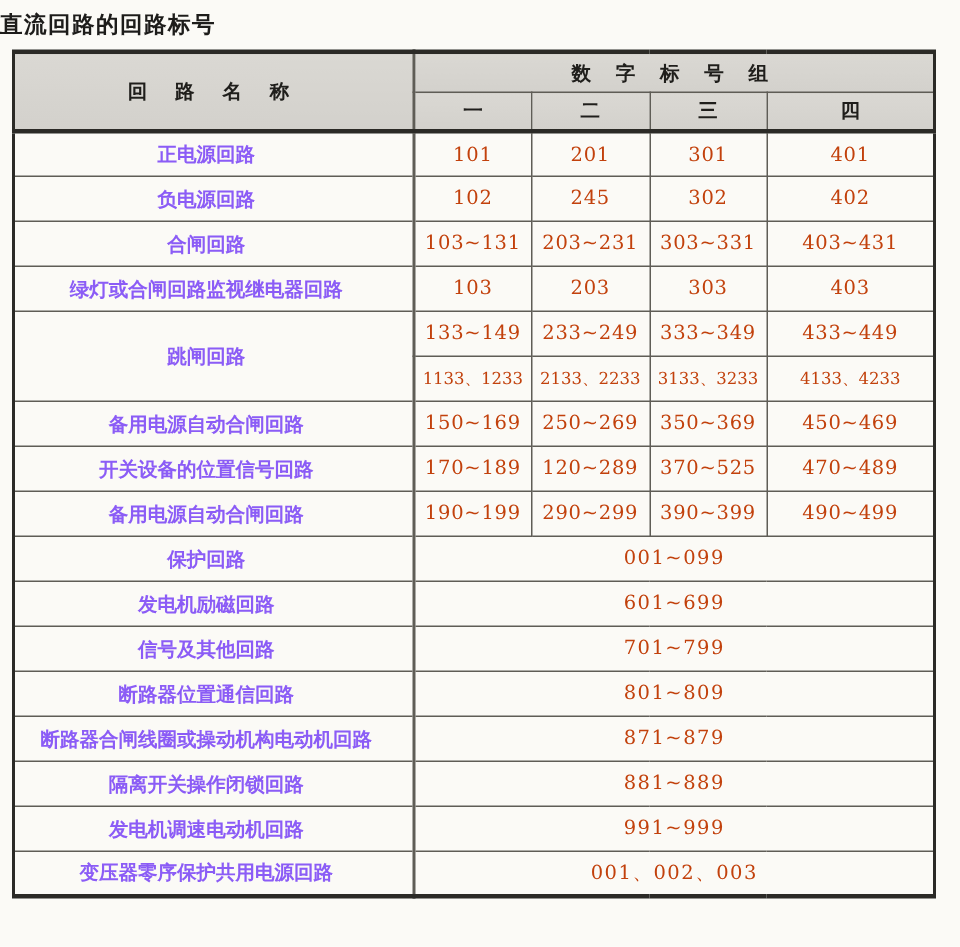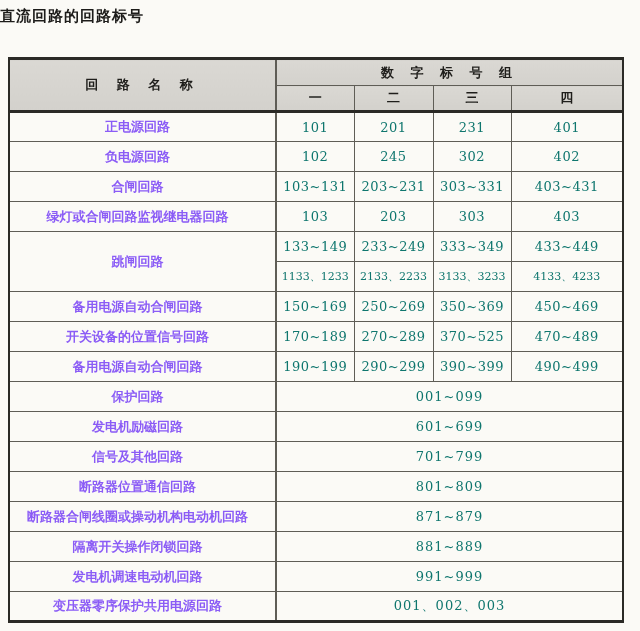--- a/index.html
+++ b/index.html
@@ -26,21 +26,20 @@
   table.circuit-table {
     position: absolute;
     left: 8px;
     top: 33px;
     width: 614px;
     border-collapse: collapse;
     table-layout: fixed;
     border: 2px solid #2b2a26;
     border-top-width: 3px;
     border-bottom-width: 3px;
-    margin-top: 24px;
   }
   .circuit-table th, .circuit-table td {
     border: 1px solid #5f5d56;
     text-align: center;
     vertical-align: middle;
     padding: 0 4px;
     font-size: 13px;
     overflow: hidden;
     white-space: nowrap;
   }
@@ -55,21 +54,21 @@
   tbody tr { height: 30px; }
   th.name-h { letter-spacing: 7px; border-right-width: 2px; }
   th.group-h { letter-spacing: 6px; text-align: center; }
   td.name-cell {
     border-right-width: 2px;
     font-family: "DejaVu Serif", "Liberation Serif", serif;
     font-weight: 600;
     color: #8b5cf6;
     padding-right: 14px;
   }
-  td.val-cell { letter-spacing: 0.5px; color: #0f766e; }
+  td.val-cell { letter-spacing: 0.5px; color: #c2410c; }
   td.val-tight { letter-spacing: 0; font-size: 11px; }
   td.merged-cell { letter-spacing: 1px; }
 </style>
 </head>
 <body>
 
 <div class="page">
   <div class="title">直流回路的回路标号</div>
 
   <table class="circuit-table">
@@ -90,21 +89,21 @@
         <th>二</th>
         <th>三</th>
         <th>四</th>
       </tr>
     </thead>
     <tbody>
       <tr>
         <td class="name-cell">正电源回路</td>
         <td class="val-cell">101</td>
         <td class="val-cell">201</td>
-        <td class="val-cell">231</td>
+        <td class="val-cell">301</td>
         <td class="val-cell">401</td>
       </tr>
       <tr>
         <td class="name-cell">负电源回路</td>
         <td class="val-cell">102</td>
         <td class="val-cell">245</td>
         <td class="val-cell">302</td>
         <td class="val-cell">402</td>
       </tr>
       <tr>
@@ -137,21 +136,21 @@
       <tr>
         <td class="name-cell">备用电源自动合闸回路</td>
         <td class="val-cell">150~169</td>
         <td class="val-cell">250~269</td>
         <td class="val-cell">350~369</td>
         <td class="val-cell">450~469</td>
       </tr>
       <tr>
         <td class="name-cell">开关设备的位置信号回路</td>
         <td class="val-cell">170~189</td>
-        <td class="val-cell">270~289</td>
+        <td class="val-cell">120~289</td>
         <td class="val-cell">370~525</td>
         <td class="val-cell">470~489</td>
       </tr>
       <tr>
         <td class="name-cell">备用电源自动合闸回路</td>
         <td class="val-cell">190~199</td>
         <td class="val-cell">290~299</td>
         <td class="val-cell">390~399</td>
         <td class="val-cell">490~499</td>
       </tr>

